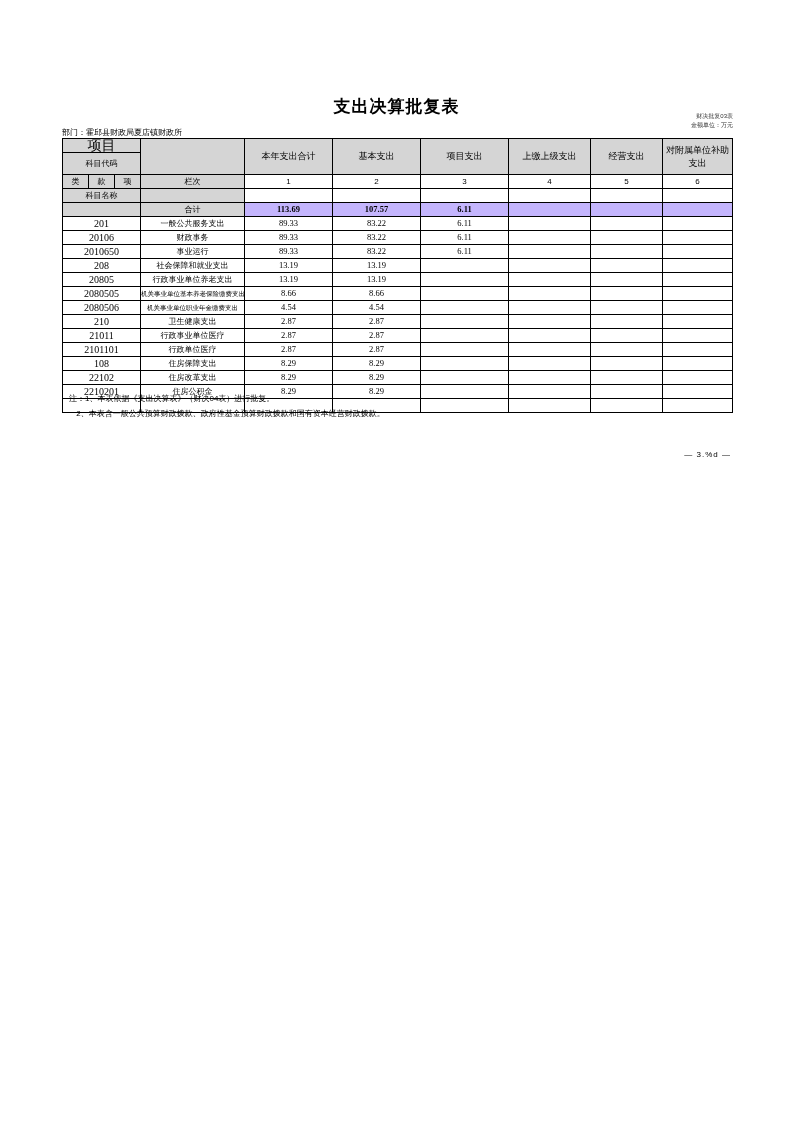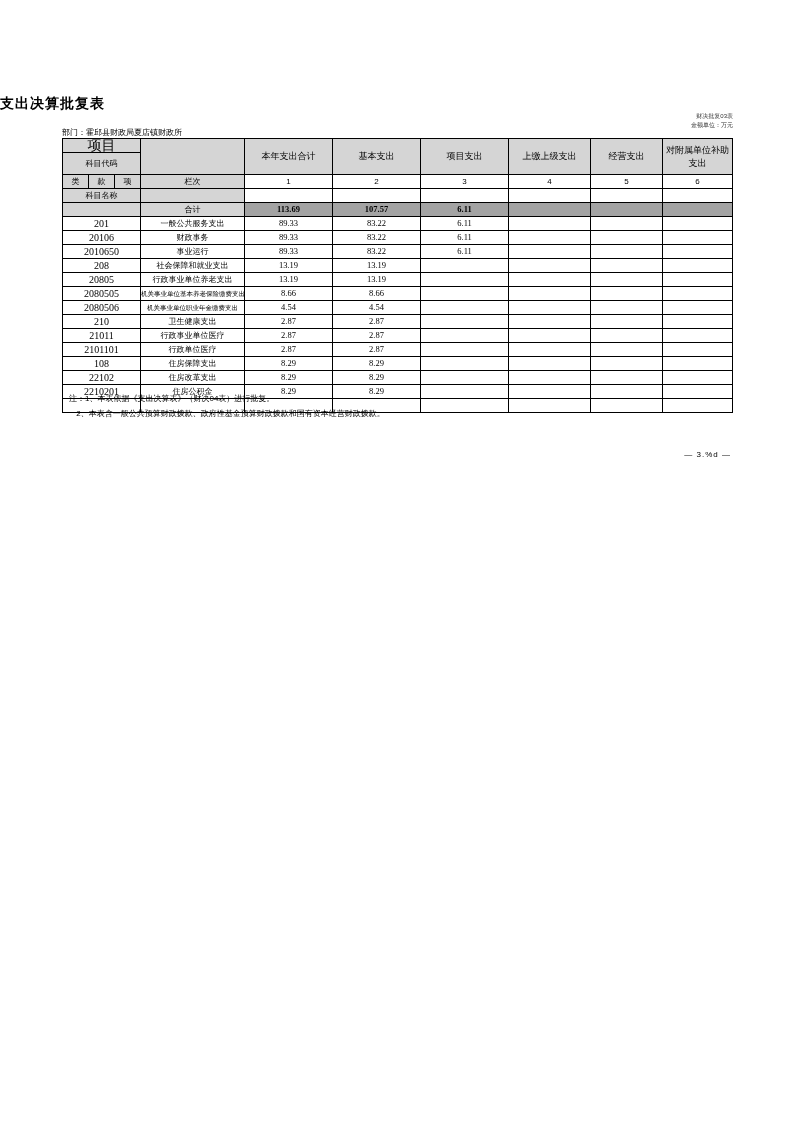--- a/index.html
+++ b/index.html
@@ -18,21 +18,22 @@
     position: relative;
     width: 793px;
     height: 1122px;
     box-sizing: border-box;
   }
   .doc-title {
     position: absolute;
     top: 95px;
     left: 0;
     width: 793px;
-    font-size: 14px;
+    text-align: center;
+    font-size: 17px;
     font-weight: bold;
     letter-spacing: 1px;
   }
   .form-code {
     position: absolute;
     top: 112px;
     right: 60px;
     font-size: 6px;
     color: #333;
     text-align: right;
@@ -85,21 +86,21 @@
     text-align: right;
     padding-right: 6px;
     font-family: "Liberation Serif", serif;
     font-size: 8.5px;
   }
   .total-row td {
     font-weight: bold;
     background: #d5d5d5;
   }
   .total-row td.num {
-    background: #a3a3a3;
+    background: #c4b5fd;
     font-weight: bold;
   }
   .code-cell {
     text-align: left;
     padding-left: 2px;
     font-family: "Liberation Serif", serif;
     font-size: 10px;
   }
   .lvl1 { padding-left: 4px; }
   .lvl2 { padding-left: 10px; }

